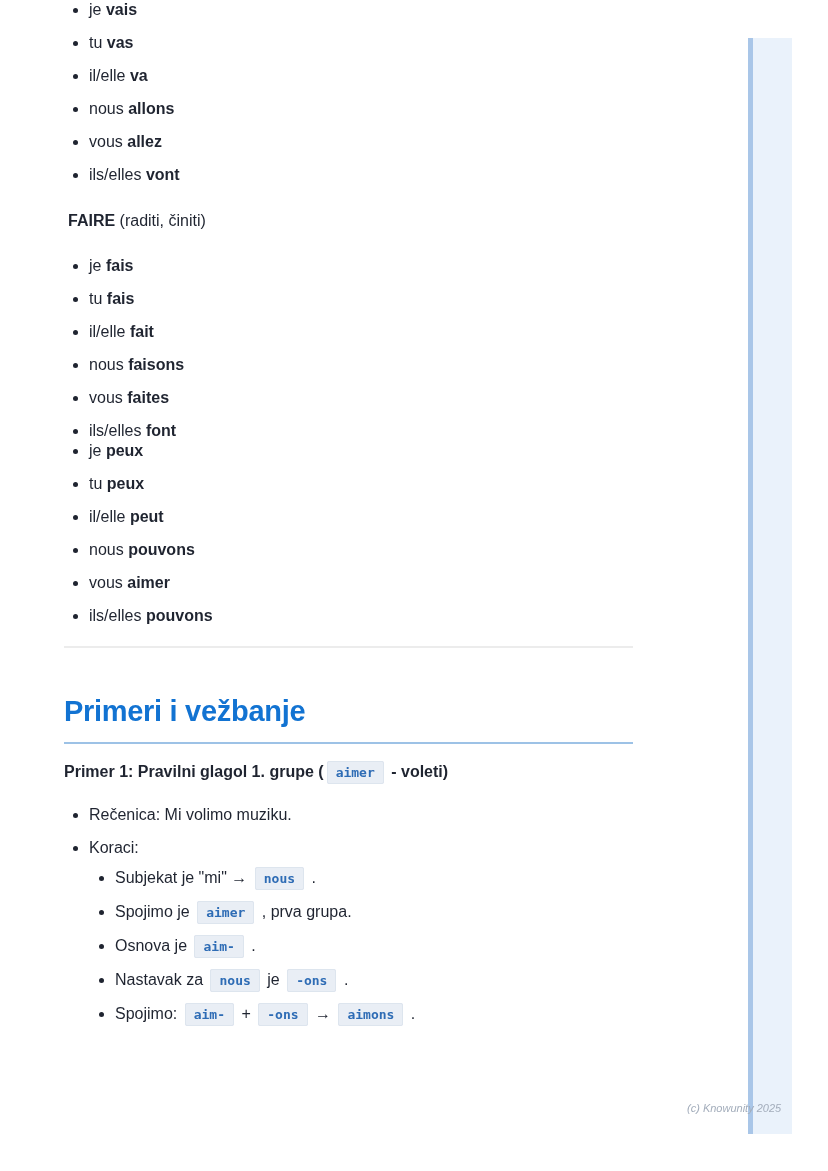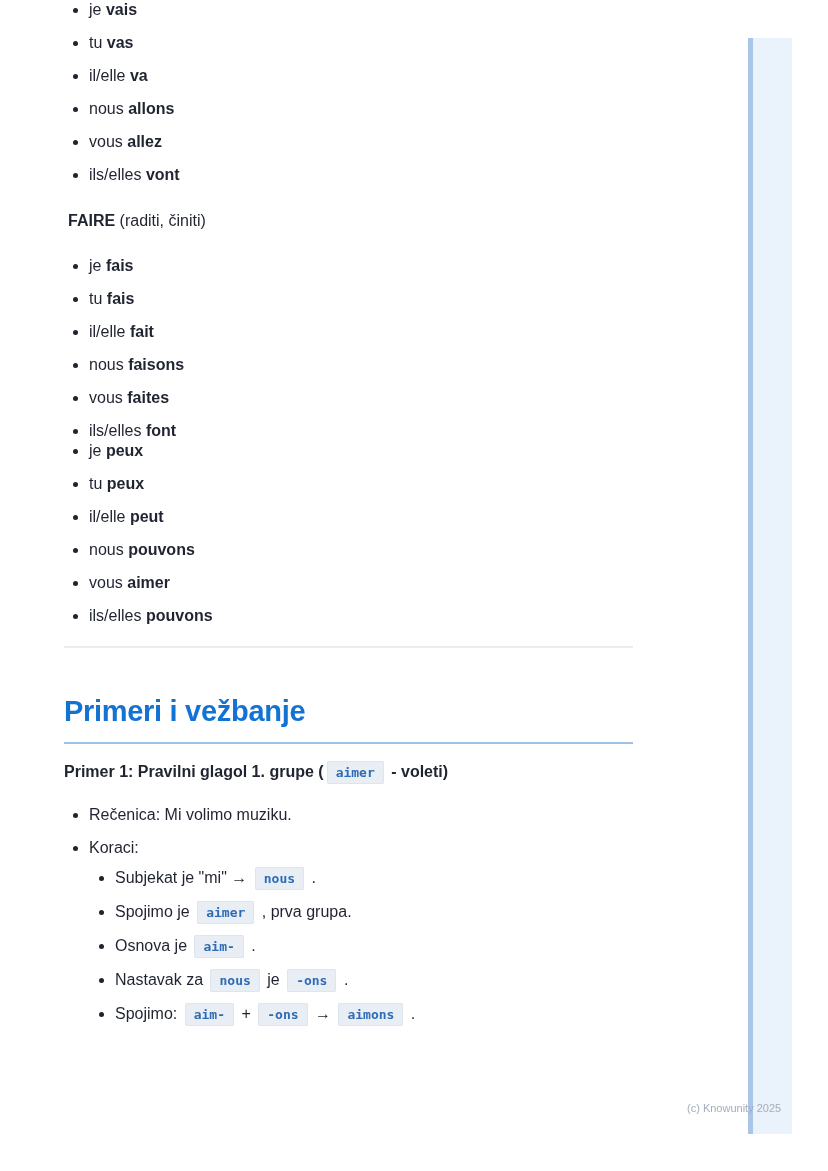--- a/index.html
+++ b/index.html
@@ -78,20 +78,21 @@
   .edge-panel{
     position:absolute;left:753px;top:38px;width:39px;height:1096px;
     background:var(--sidebar-panel);
   }
   .footer-credit{
     position:absolute;left:687px;top:1101px;
     font-size:11px;line-height:14px;
     color:var(--footer-text);
     z-index:3;
     white-space:nowrap;
+    font-style:italic;
   }
 </style>
 </head>
 <body>
 
 <div class="page">
   <div class="content">
 
     <ul class="conj-list">
       <li><span>je </span><span class="vf">vais</span></li>

